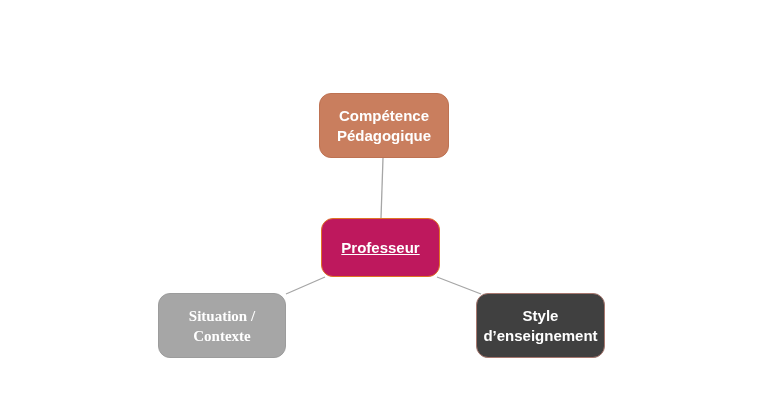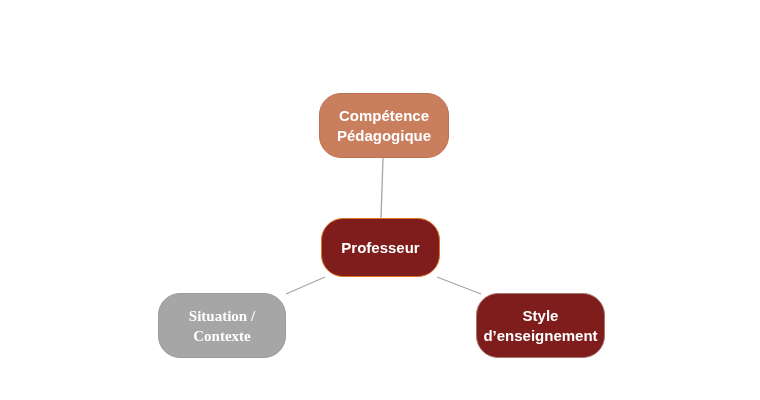--- a/index.html
+++ b/index.html
@@ -18,21 +18,21 @@
   .connectors {
     position: absolute;
     left: 0;
     top: 0;
     width: 760px;
     height: 400px;
     pointer-events: none;
   }
   .node {
     position: absolute;
-    border-radius: 22px;
+    border-radius: 12px;
     display: flex;
     align-items: center;
     justify-content: center;
     text-align: center;
     color: #ffffff;
     font-weight: bold;
     font-size: 15px;
     line-height: 20px;
     box-sizing: border-box;
     padding: 4px 14px;
@@ -62,21 +62,21 @@
 
   <svg class="connectors" viewBox="0 0 760 400" xmlns="http://www.w3.org/2000/svg">
     <line stroke-width="1.3" x1="383" y1="158" x2="381" y2="218" stroke="#a6a6a6"></line>
     <line stroke-width="1.3" x1="325" y1="277" x2="286" y2="294" stroke="#a6a6a6"></line>
     <line stroke-width="1.3" x1="437" y1="277" x2="481" y2="294" stroke="#a6a6a6"></line>
   </svg>
 
   <div class="node node-top" style="background: rgb(201, 126, 94); border: 1px solid rgb(190, 114, 82); color: rgb(255, 255, 255);">Compétence
 Pédagogique</div>
 
-  <div class="node node-center" style="background: #7f1d1d; border: 1px solid rgb(224, 115, 37); color: rgb(255, 255, 255);">Professeur</div>
+  <div class="node node-center" style="background: #be185d; border: 1px solid rgb(224, 115, 37); color: rgb(255, 255, 255); text-decoration: underline;">Professeur</div>
 
   <div class="node node-left" style="background: rgb(166, 166, 166); border: 1px solid rgb(156, 156, 156); color: rgb(255, 255, 255); font-family: Liberation Serif, serif;">Situation /
 Contexte</div>
 
-  <div class="node node-right" style="background: #7f1d1d; border: 1px solid rgb(167, 119, 110); color: rgb(255, 255, 255);">Style
+  <div class="node node-right" style="background: #404040; border: 1px solid rgb(167, 119, 110); color: rgb(255, 255, 255);">Style
 d’enseignement</div>
 
 </div>
 
 </body></html>

